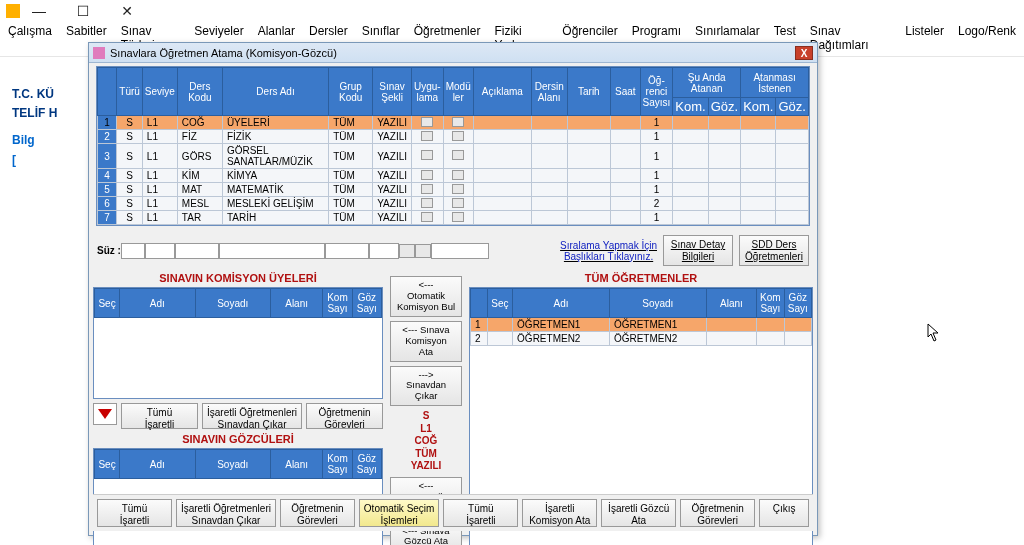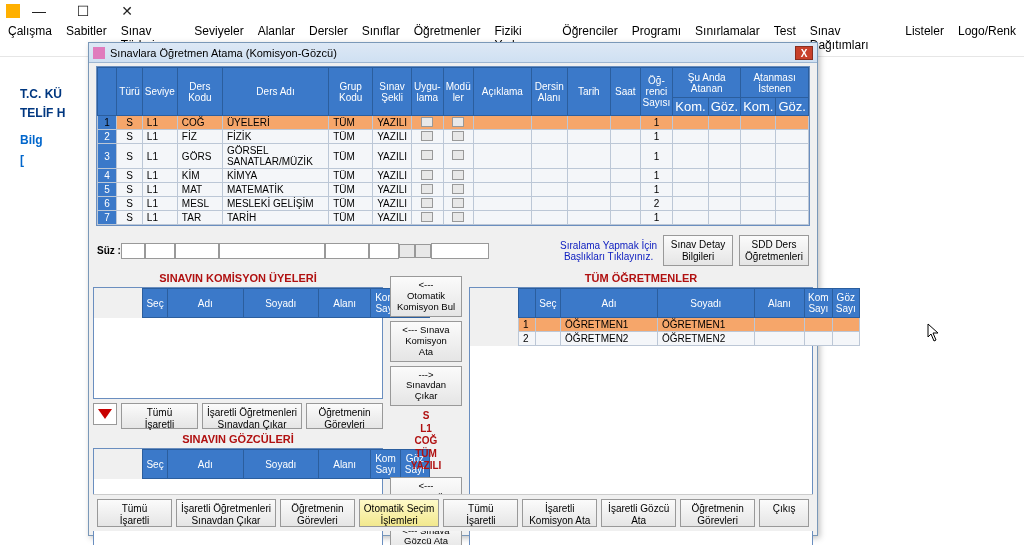--- a/index.html
+++ b/index.html
@@ -34,21 +34,21 @@
   padding: 2px 8px 4px 8px;
   font-size: 12px;
   color: #000;
   background: #fff;
   border-bottom: 1px solid #e6e6e6;
 }
 .menubar span { cursor: default; }
 
 .bg-text {
   position: absolute;
-  left: 20px;
+  left: 12px;
   top: 85px;
   color: #003780;
   font-weight: bold;
   font-size: 12px;
   line-height: 1.6;
 }
 .bg-text .blue2 { color: #0066cc; }
 
 .dialog {
   position: absolute;
@@ -128,20 +128,21 @@
 .filter-input { height: 16px; border: 1px solid #999; background: #fff; }
 .filter-btn { width: 16px; height: 14px; background: #e8e8e8; border: 1px solid #999; }
 
 .panel-body { display: flex; padding: 0 4px 4px 4px; gap: 4px; height: calc(100% - 20px); flex-direction: column; }
 
 .info-right {
   display: flex; align-items: center; gap: 6px;
   margin: 2px 4px;
   justify-content: flex-end;
   font-size: 10px;
+  text-decoration: underline;
 }
 .info-right .sort-txt { color: #1020c0; text-align: center; line-height: 1.1; }
 .info-right .btn { width: 70px; }
 
 .middle {
   display: flex;
   gap: 4px;
   flex: 1;
   min-height: 0;
 }
@@ -152,21 +153,21 @@
 .section-title {
   text-align: center;
   font-weight: bold;
   color: #b01010;
   font-size: 11px;
   margin: 0 0 1px 0;
 }
 
 .mini-grid-wrap { border: 1px solid #6a8ebf; flex: 0 0 auto; }
 .mini-grid {
-  width: 100%; border-collapse: collapse; font-size: 10px; margin-left: 48px;
+  width: 100%; border-collapse: collapse; font-size: 10px;
 }
 .mini-grid th {
   background: #3b79c9; color: #fff; font-weight: normal;
   border: 1px solid #2b5e9e; padding: 3px 2px; text-align: center; font-size: 10px;
 }
 .mini-grid td { border: 1px solid #bcc7d6; padding: 1px 4px; height: 14px; background: #f4f6f9; font-size: 10px; }
 .mini-grid tr.sel td { background: #f6a66a; }
 .scroll-area { background: #fff; height: 80px; }
 
 .btn {

